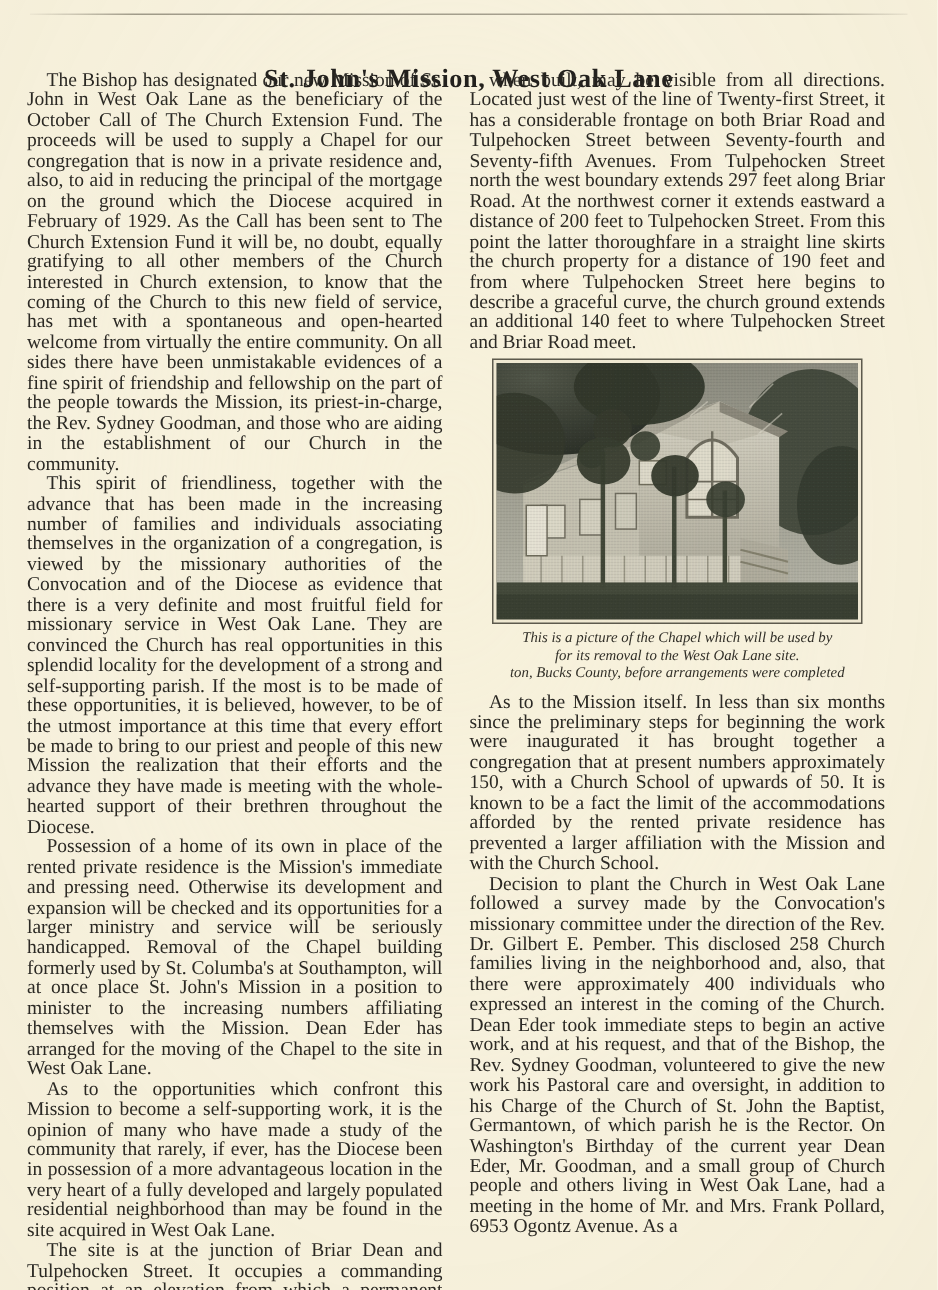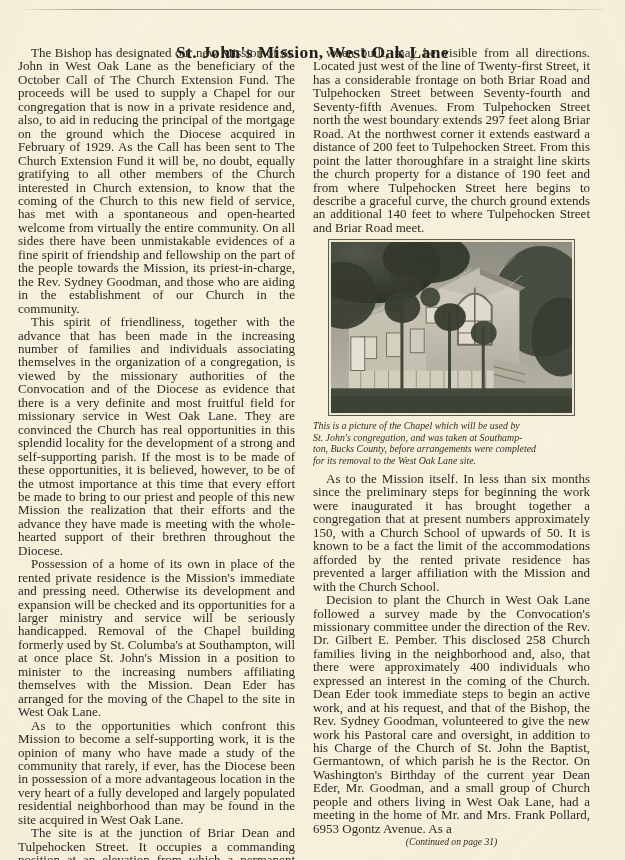--- a/index.html
+++ b/index.html
@@ -123,21 +123,21 @@
     background: #6f6f63;
     filter: contrast(0.92) brightness(1.0);
   }
   .photo svg { display: block; width: 100%; height: 100%; }
 
   figcaption {
     margin-top: 4px;
     font-size: 9.9px;
     line-height: 11.4px;
     font-style: italic;
-    text-align: left;
+    text-align: center;
     color: #312f28;
     font-family: "Liberation Serif", serif;
   }
   figcaption .cl { display: block; white-space: nowrap; }
 
   .continued {
     margin-top: 1px;
     text-align: center;
     font-size: 9.6px;
     font-style: italic;
@@ -293,28 +293,26 @@
 
               <rect x="0" y="0" width="243" height="173" fill="none"></rect>
             </svg>
             <div class="halftone"></div>
             <div class="grain"></div>
           </div>
         </div>
 
         <figcaption>
           <span class="cl">This is a picture of the Chapel which will be used by</span>
-          <span class="cl">St. John's congregation, and was taken at Southamp-</span>
+          <span class="cl">for its removal to the West Oak Lane site.</span>
           <span class="cl">ton, Bucks County, before arrangements were completed</span>
-          <span class="cl">for its removal to the West Oak Lane site.</span>
         </figcaption>
       </figure>
 
       <p class="body">As to the Mission itself. In less than six months since the preliminary steps for beginning the work were inaugurated it has brought together a congregation that at present numbers approximately 150, with a Church School of upwards of 50. It is known to be a fact the limit of the accommodations afforded by the rented private residence has prevented a larger affiliation with the Mission and with the Church School.</p>
       <p class="body">Decision to plant the Church in West Oak Lane followed a survey made by the Convocation's missionary committee under the direction of the Rev. Dr. Gilbert E. Pember. This disclosed 258 Church families living in the neighborhood and, also, that there were approximately 400 individuals who expressed an interest in the coming of the Church. Dean Eder took immediate steps to begin an active work, and at his request, and that of the Bishop, the Rev. Sydney Goodman, volunteered to give the new work his Pastoral care and oversight, in addition to his Charge of the Church of St. John the Baptist, Germantown, of which parish he is the Rector. On Washington's Birthday of the current year Dean Eder, Mr. Goodman, and a small group of Church people and others living in West Oak Lane, had a meeting in the home of Mr. and Mrs. Frank Pollard, 6953 Ogontz Avenue. As a</p>
 
-      <div class="continued">(Continued on page 31)</div>
     </div>
 
   </div>
 </div>
 
 <div class="paper"></div>
 
 </body></html>

